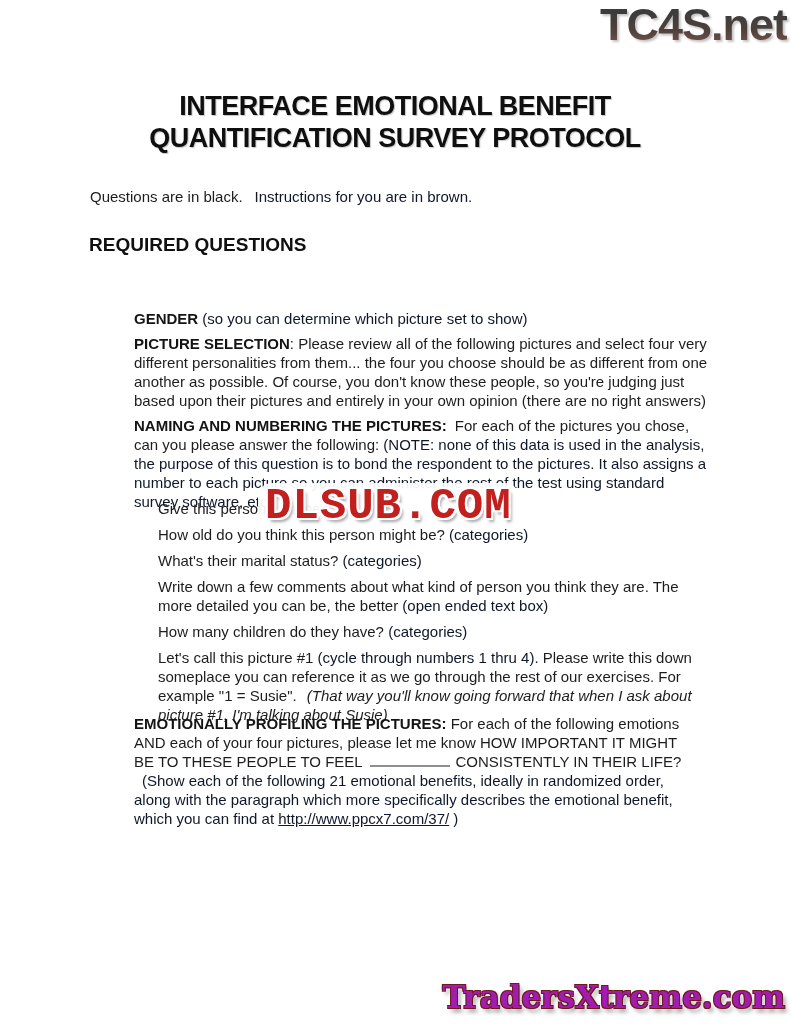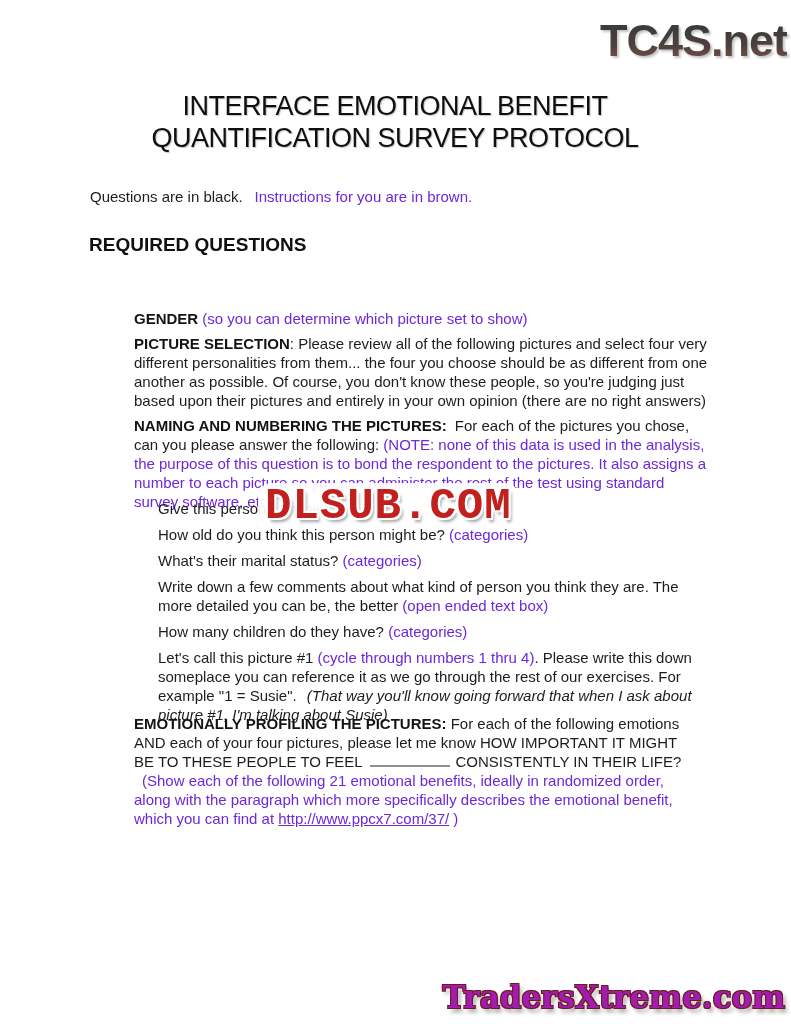--- a/index.html
+++ b/index.html
@@ -4,54 +4,54 @@
 <style>
   html,body{margin:0;padding:0;}
   body{
     width:791px;height:1024px;position:relative;background:#ffffff;
     font-family:"Liberation Sans", sans-serif;color:#1d1d1d;overflow:hidden;
   }
   .page{position:absolute;inset:0;}
 
   
   .logo-top{
-    position:absolute;top:16px;right:4px;margin:0;
+    position:absolute;top:0px;right:4px;margin:0;
     font-size:45px;font-weight:bold;letter-spacing:-1px;line-height:1.1;
     color:#4a413d;
     filter:drop-shadow(2px 2px 1px rgba(120,120,120,0.45));
   }
   @supports ((-webkit-background-clip:text) or (background-clip:text)){
     .logo-top{
       background:linear-gradient(180deg,#3c3c3c 25%,#4e413d 60%,#87564c 100%);
       -webkit-background-clip:text;background-clip:text;color:transparent;
     }
   }
 
   
   .doc-title{
     position:absolute;top:90px;left:75px;width:640px;margin:0;
     text-align:center;font-size:27px;line-height:32px;letter-spacing:-0.5px;
-    color:#0f0f0f;font-weight:normal;
+    color:#0f0f0f;font-weight:bold;
     text-shadow:1px 1px 1px rgba(90,90,90,0.35);
   }
   .doc-title span{display:block;}
 
   .legend{position:absolute;top:188px;left:90px;margin:0;font-size:15px;}
   .required{position:absolute;top:234px;left:89px;margin:0;font-size:19px;color:#101010;letter-spacing:0;}
 
   .block{font-size:15px;line-height:19px;}
   .block p{margin:0 0 6px;}
   .block1{position:absolute;top:277px;left:134px;width:575px;margin-top:32px;}
   .block2{position:absolute;top:499px;left:158px;width:548px;}
   .block2 p{margin:0 0 7px;}
   .block3{position:absolute;top:714px;left:134px;width:566px;}
 
   b{font-weight:bold;color:#141414;}
   i{font-style:italic;}
-  .brown{color:#6d28d9;}
+  .brown{color:#0f172a;}
   .gap6{margin-left:6px;}
   .gap8{margin-left:8px;}
   .gap12{margin-left:12px;}
   .link{text-decoration:underline;cursor:pointer;}
   .blank{
     display:inline-block;width:80px;height:12px;
     border-bottom:2px solid #8f8f8f;margin-left:4px;margin-right:1px;
   }
 
   

